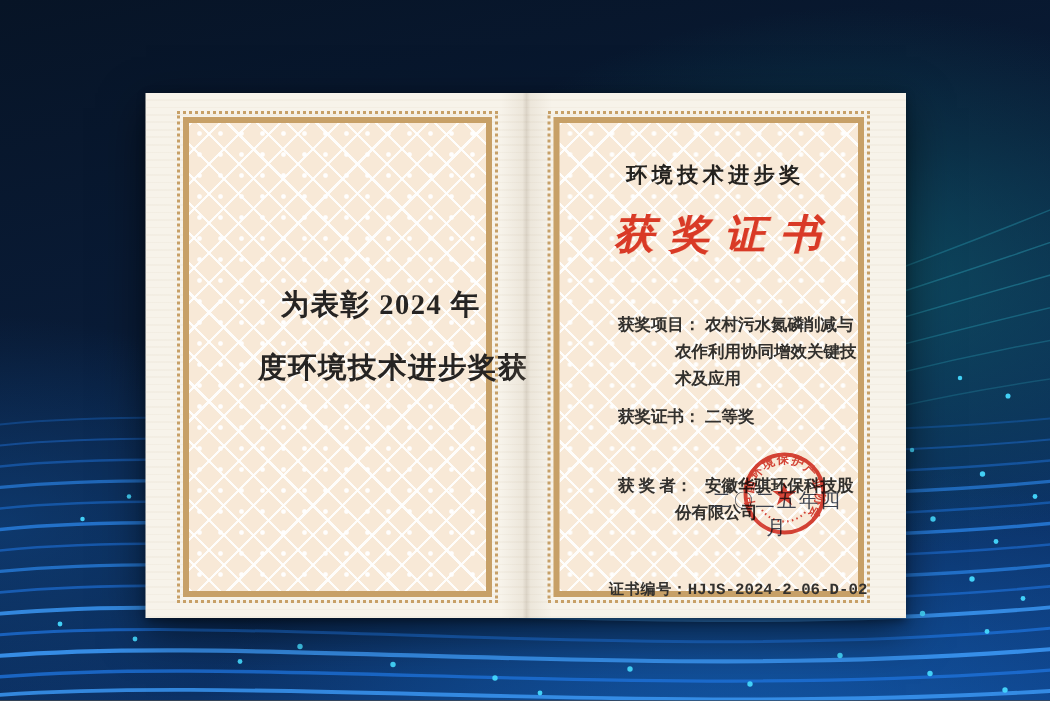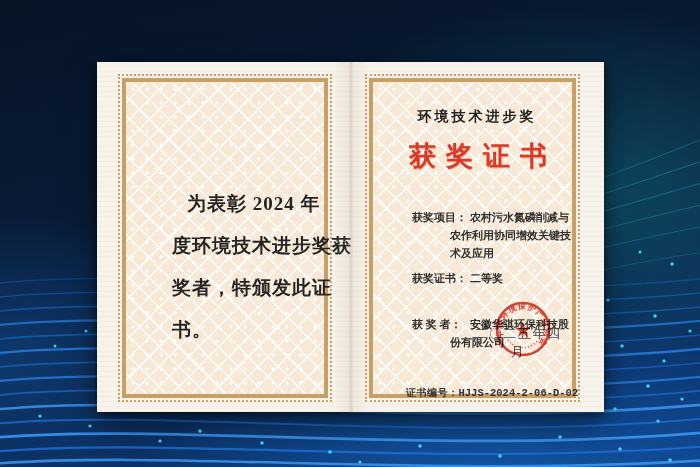--- a/index.html
+++ b/index.html
@@ -55,20 +55,21 @@
 
   
   .award-name{
     position:absolute;left:0;top:46px;width:100%;text-align:center;
     font-size:14px;font-weight:700;letter-spacing:3px;color:#24221f;
   }
   .cert-title{
     position:absolute;left:6px;top:76px;width:100%;text-align:center;
     font-size:27px;font-weight:700;letter-spacing:10px;color:#d93a26;
     text-shadow:0.5px 0.5px 0 rgba(217,58,38,0.4);
+    font-style:italic;
   }
   .fields{position:absolute;left:42px;top:146px;width:182px;}
   .field{
     font-size:11px;font-weight:700;color:#32302d;line-height:18px;
     padding-left:58px;text-indent:-58px;
   }
   .field .lbl{display:inline-block;width:58px;text-indent:0;padding-left:20px;}
   .field+.field{margin-top:7px;}
   .field.gap{margin-top:28px;}
 
@@ -147,21 +148,20 @@
     </g>
   </svg>
 
   <div class="book">
 
     <div class="page page-left">
       <div class="panel panel-left">
         <div class="dedication">
           <div class="ln-first">为表彰 2024 年</div>
           <div>度环境技术进步奖获</div>
-          <div>奖者，特颁发此证书。</div>
         </div>
       </div>
     </div>
 
     <div class="page page-right">
       <div class="panel panel-right"></div>
 
       <div class="award-name">环境技术进步奖</div>
       <div class="cert-title">获奖证书</div>
 

